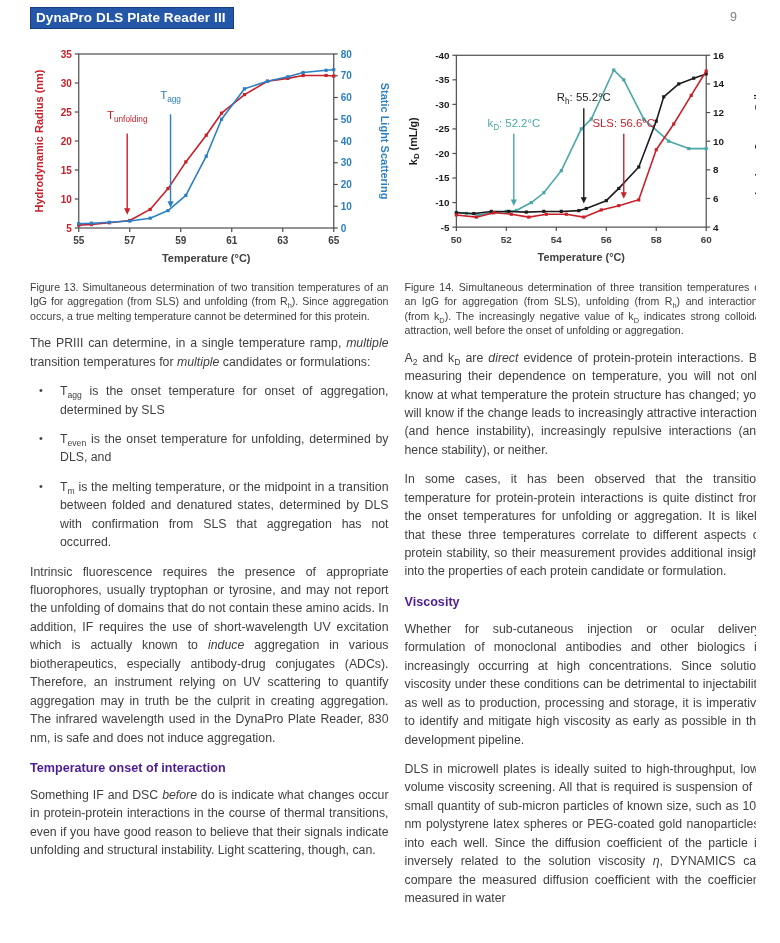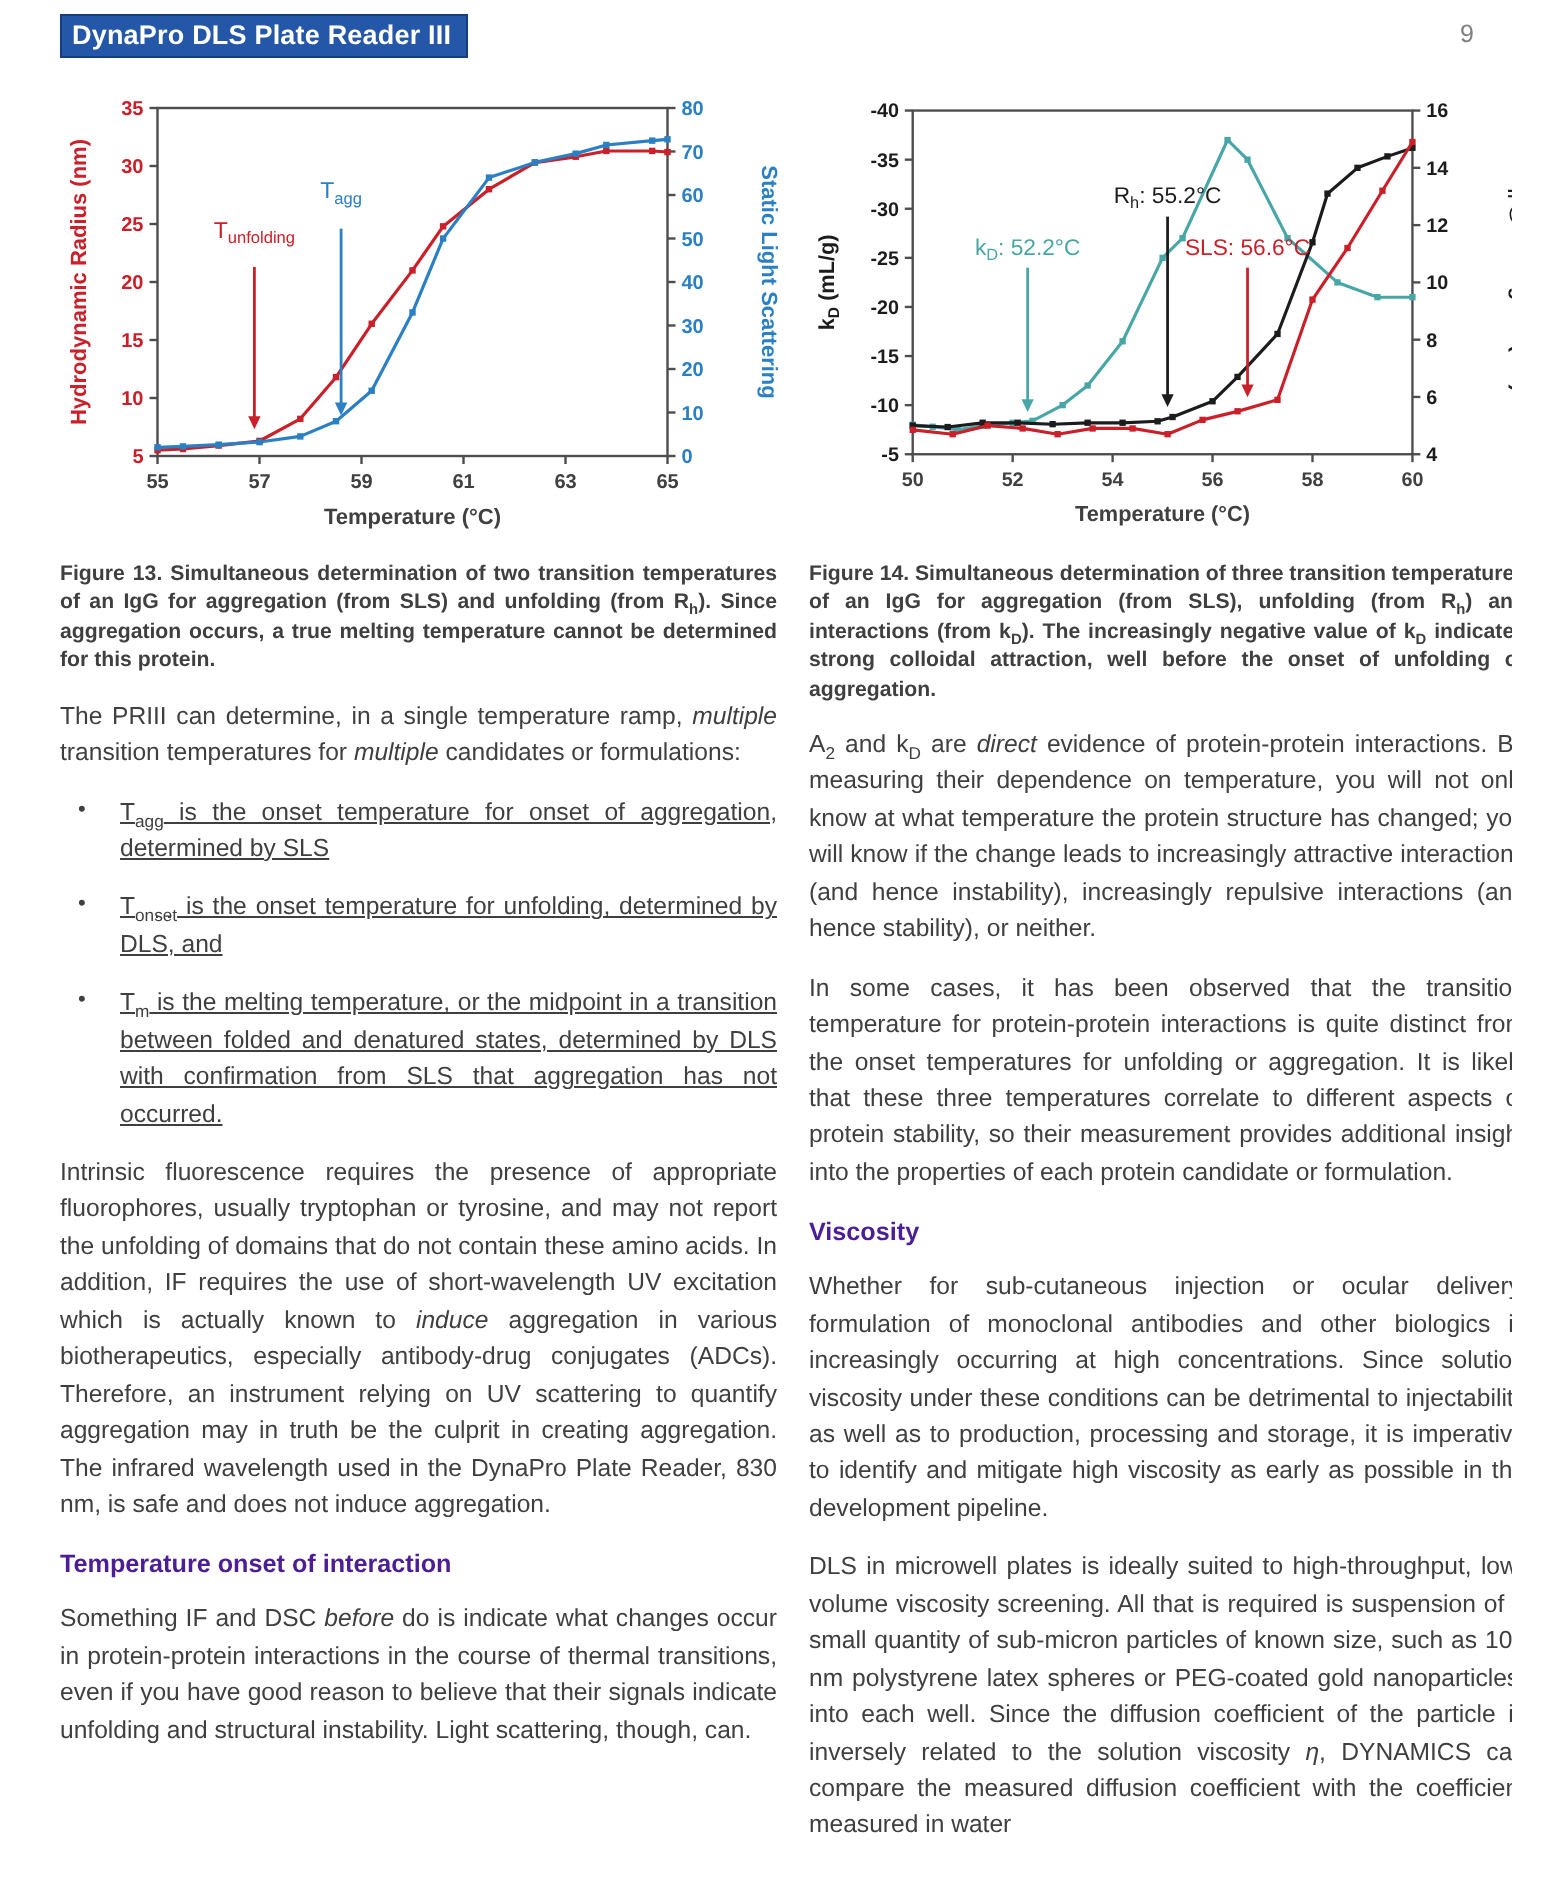--- a/index.html
+++ b/index.html
@@ -27,38 +27,38 @@
     color:#7f7f7f;font-size:12.5px;
   }
   .content{
     position:absolute;top:46px;left:30px;width:733px;
     display:grid;grid-template-columns:1fr 1fr;column-gap:16px;
   }
   .chart-svg{display:block;width:100%;height:222px;}
   .caption{
     margin:12px 0 0 0;
     font-size:10.6px;line-height:1.36;
-    color:#3f3f3f;text-align:justify;font-weight:bold;
+    color:#3f3f3f;text-align:justify;
   }
   .blocks{margin-top:9px;}
   .body-paragraph{
     margin:11px 0 0 0;
     font-size:12.3px;line-height:1.5;
     color:#3f3f3f;text-align:justify;
   }
   .section-heading{
     margin:14px 0 0 0;
     font-size:12.6px;font-weight:bold;color:#4c1d95;
   }
   .bullet-item{
     display:flex;margin:11px 0 0 0;
     font-size:12.3px;line-height:1.5;color:#3f3f3f;
   }
   .bullet-dot{flex:0 0 30px;padding-left:9px;box-sizing:border-box;font-size:11px;}
-  .bullet-text{flex:1;text-align:justify;text-decoration:underline;}
+  .bullet-text{flex:1;text-align:justify;}
   sub{font-size:70%;line-height:0;}
   i{font-style:italic;}
 </style>
 </head>
 <body>
 
 <div class="page">
   <div class="header">
     <span class="title-bar">DynaPro DLS Plate Reader III</span>
     <span class="page-number">9</span>
@@ -156,21 +156,21 @@
         </svg>
       <p class="caption">Figure 13. Simultaneous determination of two transition temperatures of an IgG for aggregation (from SLS) and unfolding (from R<sub>h</sub>). Since aggregation occurs, a true melting temperature cannot be determined for this protein.</p>
       <div class="blocks" id="col-left-blocks">
           <p class="body-paragraph">The PRIII can determine, in a single temperature ramp, <i>multiple</i> transition temperatures for <i>multiple</i> candidates or formulations:</p>
           <div class="bullet-item">
             <span class="bullet-dot">•</span>
             <span class="bullet-text">T<sub>agg</sub> is the onset temperature for onset of aggregation, determined by SLS</span>
           </div>
           <div class="bullet-item">
             <span class="bullet-dot">•</span>
-            <span class="bullet-text">T<sub>onset</sub> is the onset temperature for unfolding, determined by DLS, and</span>
+            <span class="bullet-text">T<sub>even</sub> is the onset temperature for unfolding, determined by DLS, and</span>
           </div>
           <div class="bullet-item">
             <span class="bullet-dot">•</span>
             <span class="bullet-text">T<sub>m</sub> is the melting temperature, or the midpoint in a transition between folded and denatured states, determined by DLS with confirmation from SLS that aggregation has not occurred.</span>
           </div>
           <p class="body-paragraph">Intrinsic fluorescence requires the presence of appropriate fluorophores, usually tryptophan or tyrosine, and may not report the unfolding of domains that do not contain these amino acids. In addition, IF requires the use of short-wavelength UV excitation which is actually known to <i>induce</i> aggregation in various biotherapeutics, especially antibody-drug conjugates (ADCs). Therefore, an instrument relying on UV scattering to quantify aggregation may in truth be the culprit in creating aggregation. The infrared wavelength used in the DynaPro Plate Reader, 830 nm, is safe and does not induce aggregation.</p>
           <h3 class="section-heading">Temperature onset of interaction</h3>
           <p class="body-paragraph">Something IF and DSC <i>before</i> do is indicate what changes occur in protein-protein interactions in the course of thermal transitions, even if you have good reason to believe that their signals indicate unfolding and structural instability. Light scattering, though, can.</p>
         </div>
     </div>

